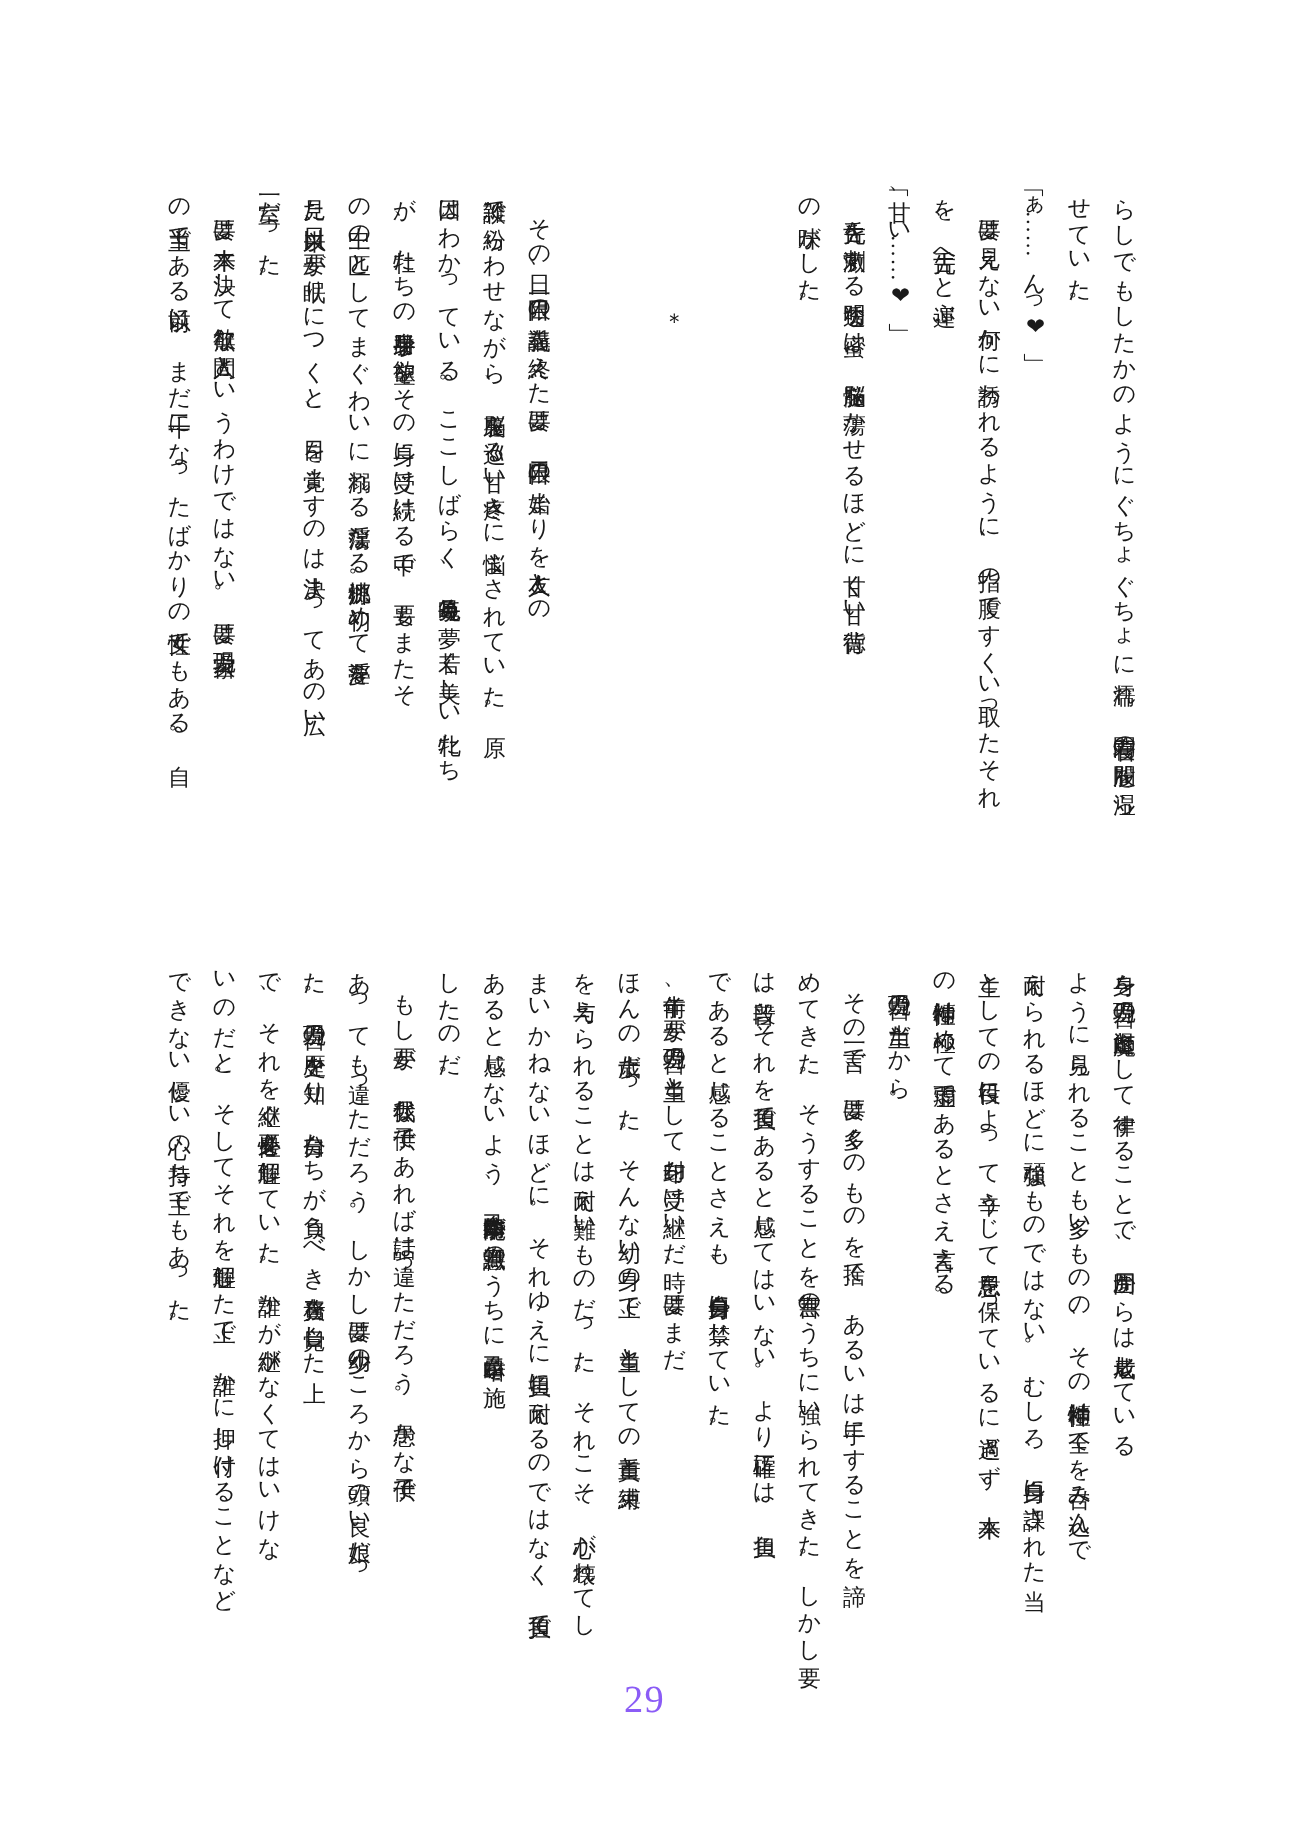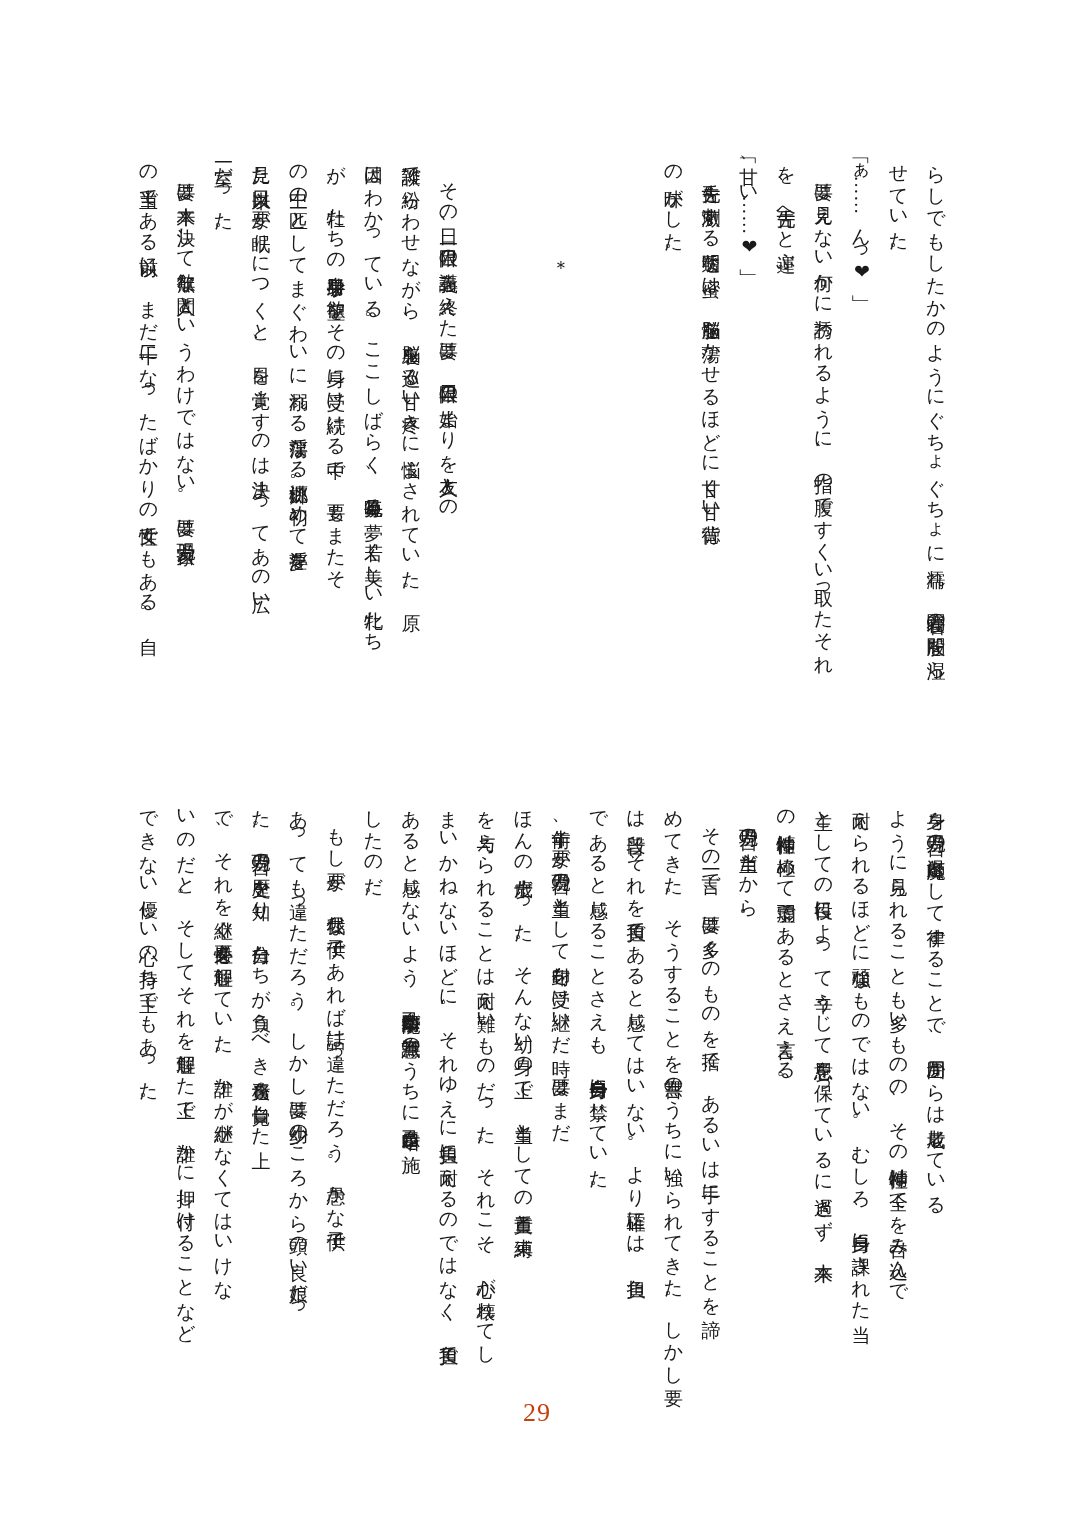--- a/index.html
+++ b/index.html
@@ -44,23 +44,23 @@
   .upr {
     text-orientation: upright;
     -webkit-text-orientation: upright;
   }
   .page-number {
     position: absolute;
     left: 0;
     right: 6px;
     top: 1398px;
     text-align: center;
-    font-size: 26px;
+    font-size: 32px;
     letter-spacing: 1px;
-    color: #c2410c;
+    color: #8b5cf6;
   }
 </style>
 </head>
 <body>
 
 <div class="page">
   <div class="block block-top">
       <p class="v-line">らしでもしたかのようにぐちょぐちょに濡れ、寝間着の股間を湿ら</p>
       <p class="v-line">せていた。</p>
       <p class="v-line">「ぁ……んっ<span class="upr">❤</span>」</p>

